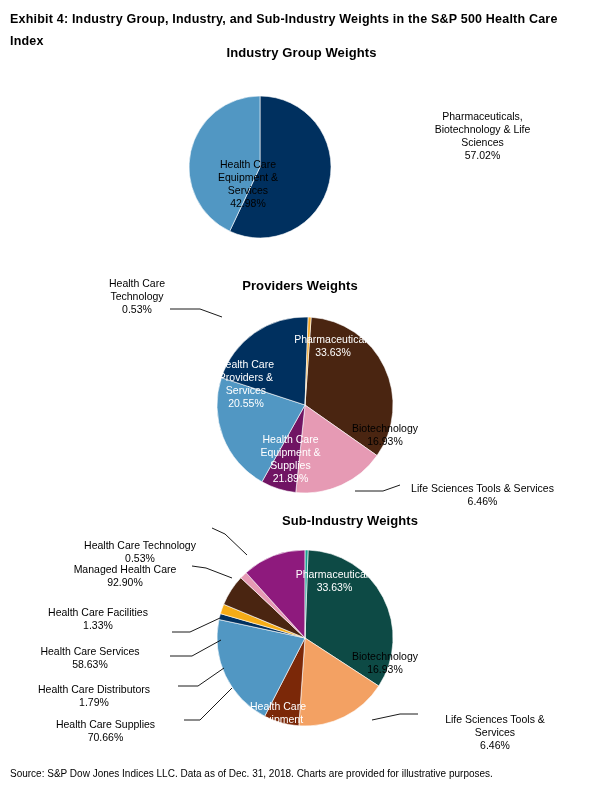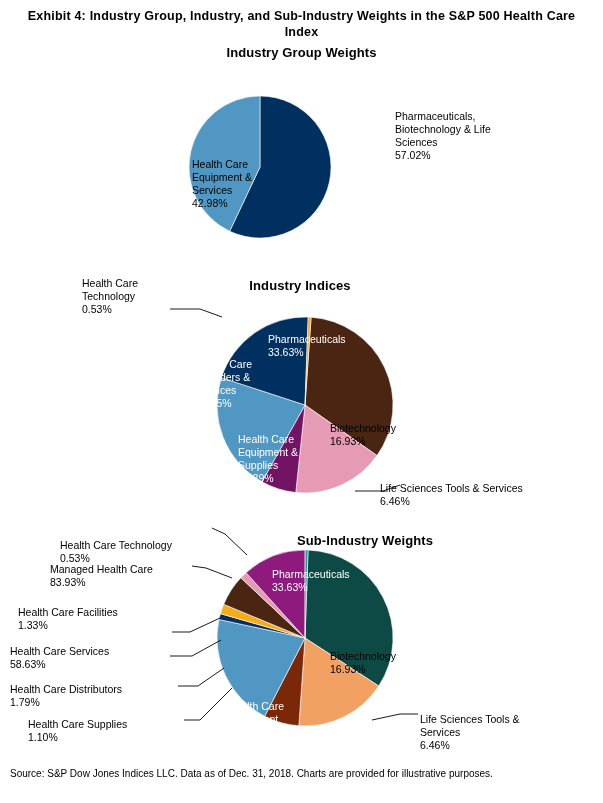--- a/index.html
+++ b/index.html
@@ -9,37 +9,37 @@
     font-family:"Liberation Sans", sans-serif;
     color:#000000;
     overflow:hidden;
     position:relative;
   }
   .exhibit-title{
     position:absolute;
     left:10px; top:8px; width:583px;
     font-size:12.5px;
     font-weight:bold;
-    line-height:16px;
+    line-height:22px;
     letter-spacing:0.2px;
-    text-align:center;
   }
   .chart-title{
     position:absolute;
     font-size:13px;
     font-weight:bold;
     text-align:center;
     letter-spacing:0.1px;
   }
   .pie-wrap{ position:absolute; }
   svg{ display:block; overflow:visible; }
   .lbl{
     position:absolute;
     font-size:10.5px;
     line-height:13px;
+    text-align:center;
     white-space:pre-line;
     color:#000;
   }
   .lbl.inside-light{ color:#ffffff; }
   .source{
     position:absolute;
     left:10px; top:766px; width:583px;
     font-size:10px;
     line-height:15px;
   }
@@ -60,21 +60,21 @@
 
 <div class="lbl" style="left:395px;top:110px;width:175px;">Pharmaceuticals,
 Biotechnology &amp; Life
 Sciences
 57.02%</div>
 <div class="lbl" style="left:192px;top:158px;width:112px;">Health Care
 Equipment &amp;
 Services
 42.98%</div>
 
-<div class="chart-title" style="left:150px;top:278px;width:300px;">Industry Indices</div>
+<div class="chart-title" style="left:150px;top:278px;width:300px;">Providers Weights</div>
 
 <div class="pie-wrap" style="left:0px;top:295px;">
   <svg id="pie2" width="603" height="225" viewBox="0 0 603 225">
       <path d="M 305 110 L 311.14 22.21 A 88 88 0 0 1 377.01 160.58 Z" fill="#4A2511" stroke="#ffffff" stroke-width="0.6"></path>
       <path d="M 305 110 L 377.01 160.58 A 88 88 0 0 1 295.75 197.51 Z" fill="#E69AB4" stroke="#ffffff" stroke-width="0.6"></path>
       <path d="M 305 110 L 295.75 197.51 A 88 88 0 0 1 261.94 186.75 Z" fill="#701463" stroke="#ffffff" stroke-width="0.6"></path>
       <path d="M 305 110 L 261.94 186.75 A 88 88 0 0 1 221.36 82.65 Z" fill="#5197C3" stroke="#ffffff" stroke-width="0.6"></path>
       <path d="M 305 110 L 221.36 82.65 A 88 88 0 0 1 308.21 22.06 Z" fill="#00305F" stroke="#ffffff" stroke-width="0.6"></path>
       <path d="M 305 110 L 308.21 22.06 A 88 88 0 0 1 311.14 22.21 Z" fill="#F5A623" stroke="#ffffff" stroke-width="0.6"></path>
       <polyline points="222,22 200,14 170,14" fill="none" stroke="#000" stroke-width="0.9"></polyline>
@@ -93,21 +93,21 @@
 33.63%</div>
 <div class="lbl" style="left:330px;top:422px;width:110px;">Biotechnology
 16.93%</div>
 <div class="lbl inside-light" style="left:238px;top:433px;width:105px;">Health Care
 Equipment &amp;
 Supplies
 21.89%</div>
 <div class="lbl" style="left:380px;top:482px;width:205px;">Life Sciences Tools &amp; Services
 6.46%</div>
 
-<div class="chart-title" style="left:240px;top:513px;width:250px;margin-top:20px;">Sub-Industry Weights</div>
+<div class="chart-title" style="left:225px;top:513px;width:250px;">Sub-Industry Weights</div>
 
 <div class="pie-wrap" style="left:0px;top:528px;">
   <svg id="pie3" width="603" height="235" viewBox="0 0 603 235">
       <path d="M 305 110 L 308.07 22.05 A 88 88 0 0 1 378.75 158.02 Z" fill="#0D4A45" stroke="#ffffff" stroke-width="0.6"></path>
       <path d="M 305 110 L 378.75 158.02 A 88 88 0 0 1 298.84 197.78 Z" fill="#F3A163" stroke="#ffffff" stroke-width="0.6"></path>
       <path d="M 305 110 L 298.84 197.78 A 88 88 0 0 1 264.68 188.22 Z" fill="#7B2808" stroke="#ffffff" stroke-width="0.6"></path>
       <path d="M 305 110 L 264.68 188.22 A 88 88 0 0 1 218.96 91.53 Z" fill="#5197C3" stroke="#ffffff" stroke-width="0.6"></path>
       <path d="M 305 110 L 218.96 91.53 A 88 88 0 0 1 220.44 85.63 Z" fill="#00305F" stroke="#ffffff" stroke-width="0.6"></path>
       <path d="M 305 110 L 220.44 85.63 A 88 88 0 0 1 223.71 76.30 Z" fill="#F5AC17" stroke="#ffffff" stroke-width="0.6"></path>
       <path d="M 305 110 L 223.71 76.30 A 88 88 0 0 1 240.83 49.78 Z" fill="#4A2511" stroke="#ffffff" stroke-width="0.6"></path>
@@ -120,29 +120,29 @@
       <polyline points="221,112 192,128 170,128" fill="none" stroke="#000" stroke-width="0.9"></polyline>
       <polyline points="224,140 198,158 178,158" fill="none" stroke="#000" stroke-width="0.9"></polyline>
       <polyline points="232,160 200,192 184,192" fill="none" stroke="#000" stroke-width="0.9"></polyline>
       <polyline points="372,192 400,186 418,186" fill="none" stroke="#000" stroke-width="0.9"></polyline>
     </svg>
 </div>
 
 <div class="lbl" style="left:60px;top:521px;width:160px;margin-top:18px;">Health Care Technology
 0.53%</div>
 <div class="lbl" style="left:50px;top:563px;width:150px;">Managed Health Care
-83.93%</div>
+92.90%</div>
 <div class="lbl" style="left:18px;top:606px;width:160px;">Health Care Facilities
 1.33%</div>
 <div class="lbl" style="left:10px;top:645px;width:160px;">Health Care  Services
 58.63%</div>
 <div class="lbl" style="left:10px;top:683px;width:168px;">Health Care Distributors
 1.79%</div>
 <div class="lbl" style="left:28px;top:718px;width:155px;">Health Care Supplies
-1.10%</div>
+70.66%</div>
 <div class="lbl inside-light" style="left:272px;top:568px;width:125px;">Pharmaceuticals
 33.63%</div>
 <div class="lbl" style="left:330px;top:650px;width:110px;">Biotechnology
 16.93%</div>
 <div class="lbl inside-light" style="left:228px;top:700px;width:100px;">Health Care
 Equipment
 20.79%</div>
 <div class="lbl" style="left:420px;top:713px;width:150px;">Life Sciences Tools &amp;
 Services
 6.46%</div>

